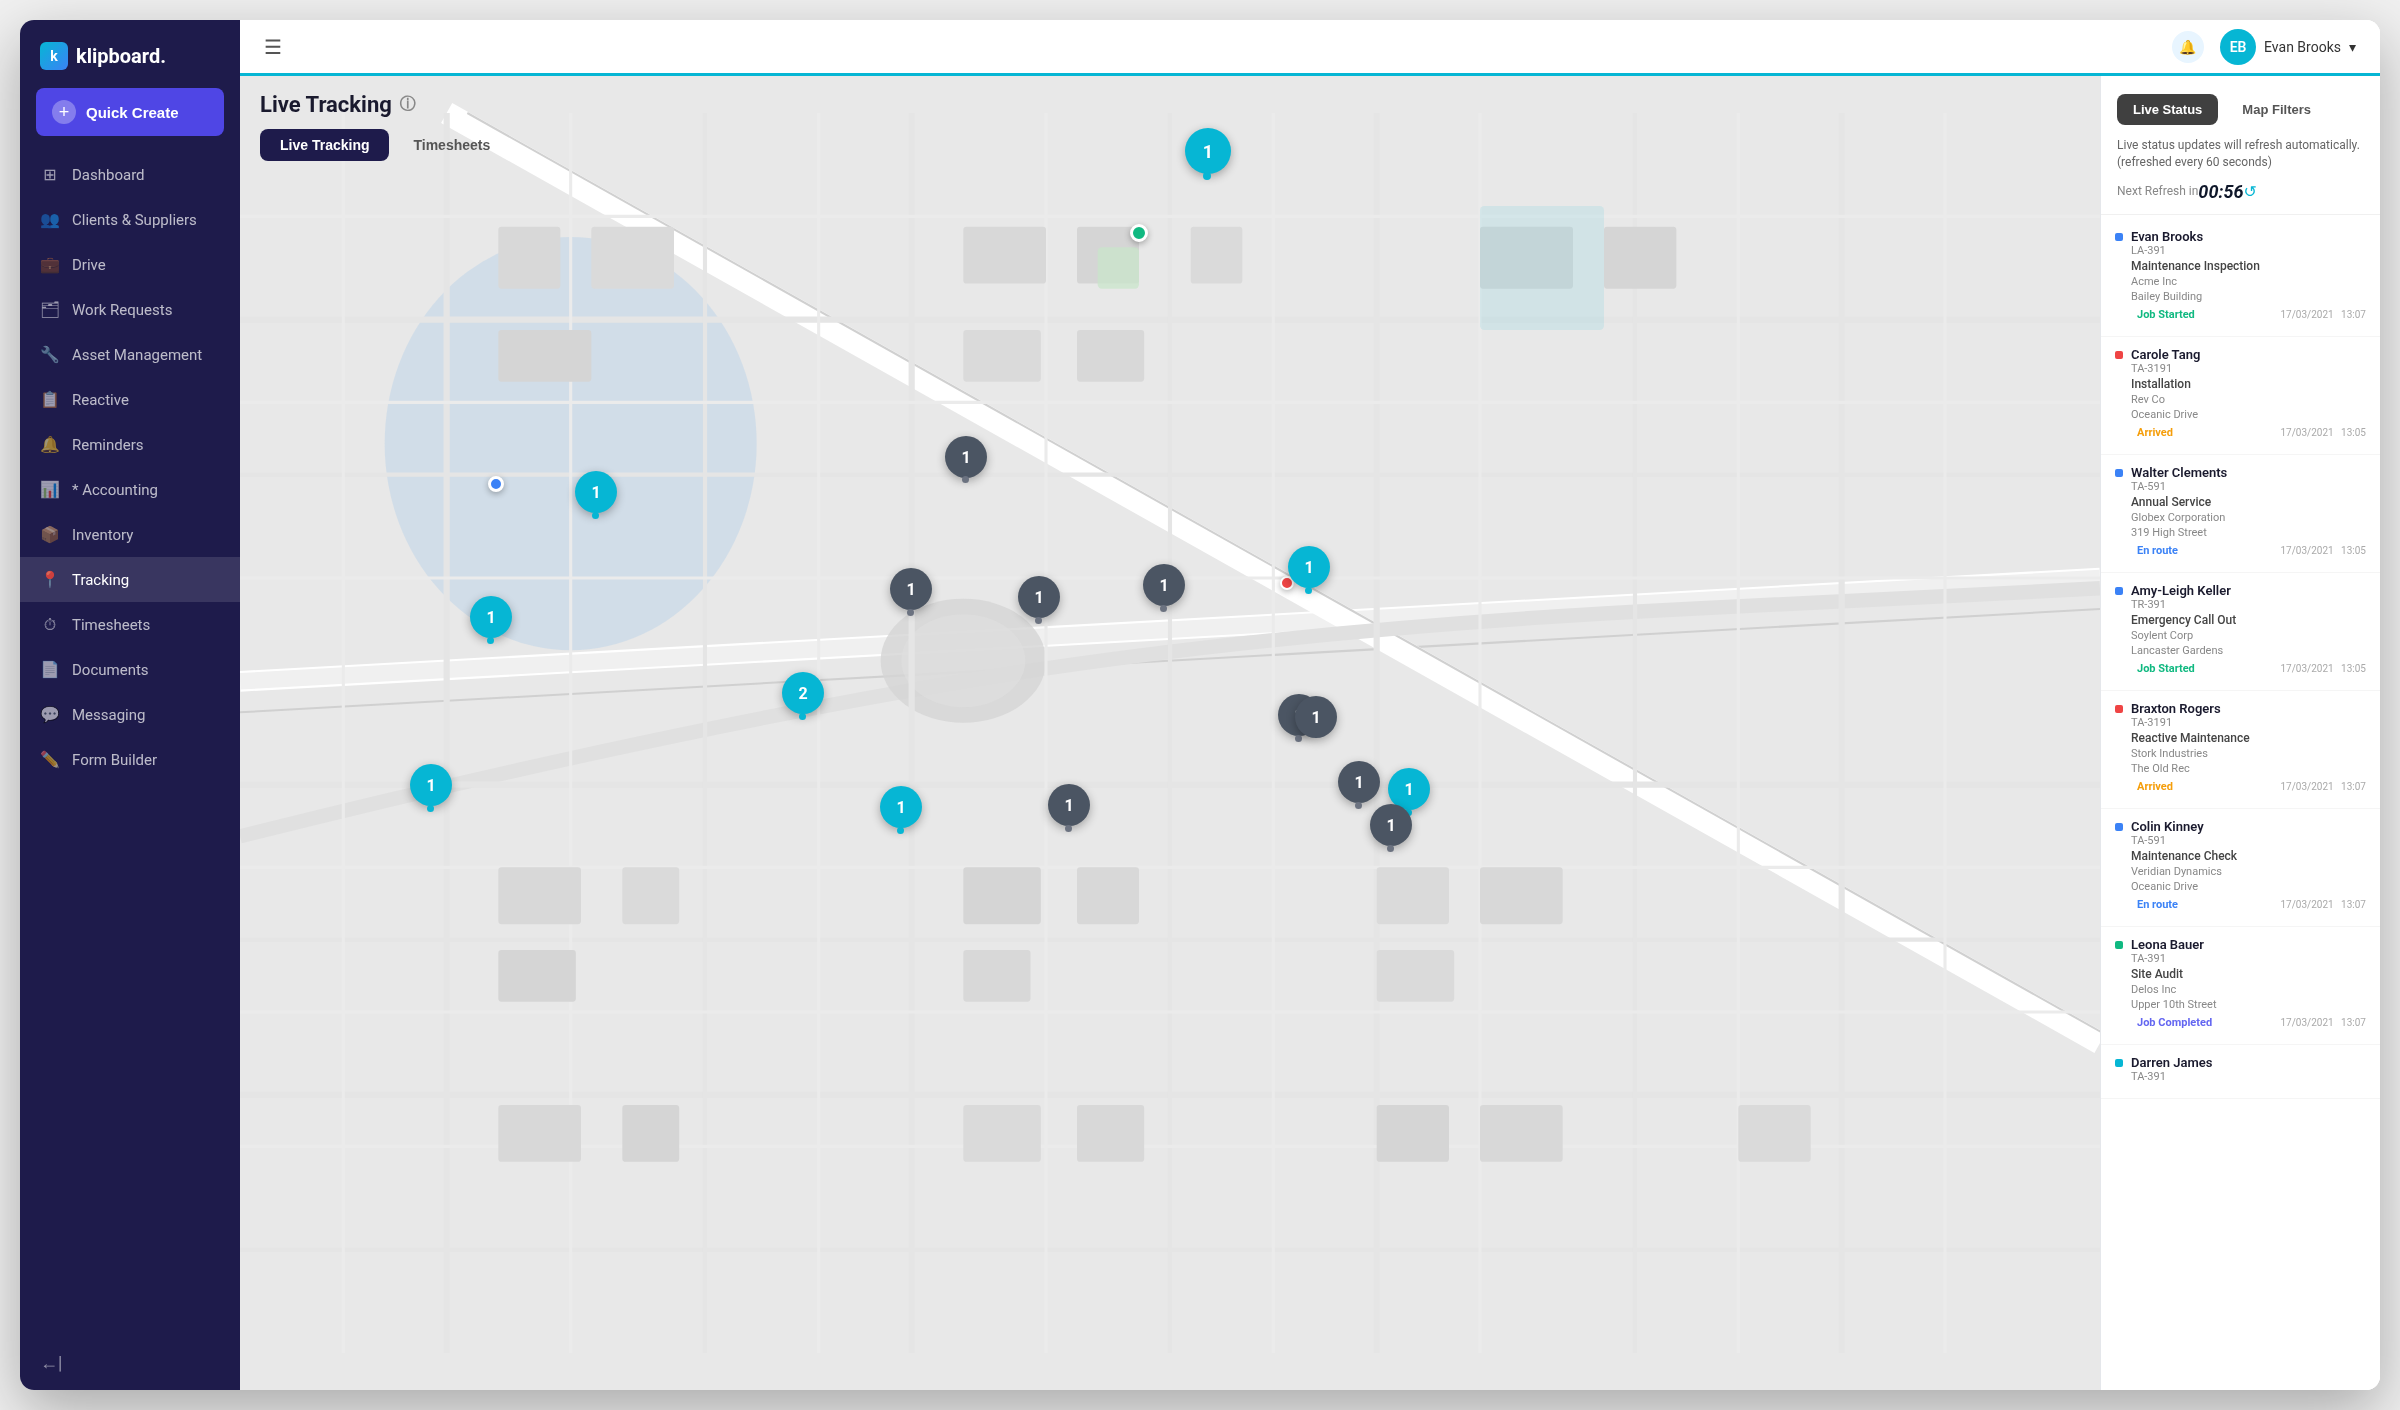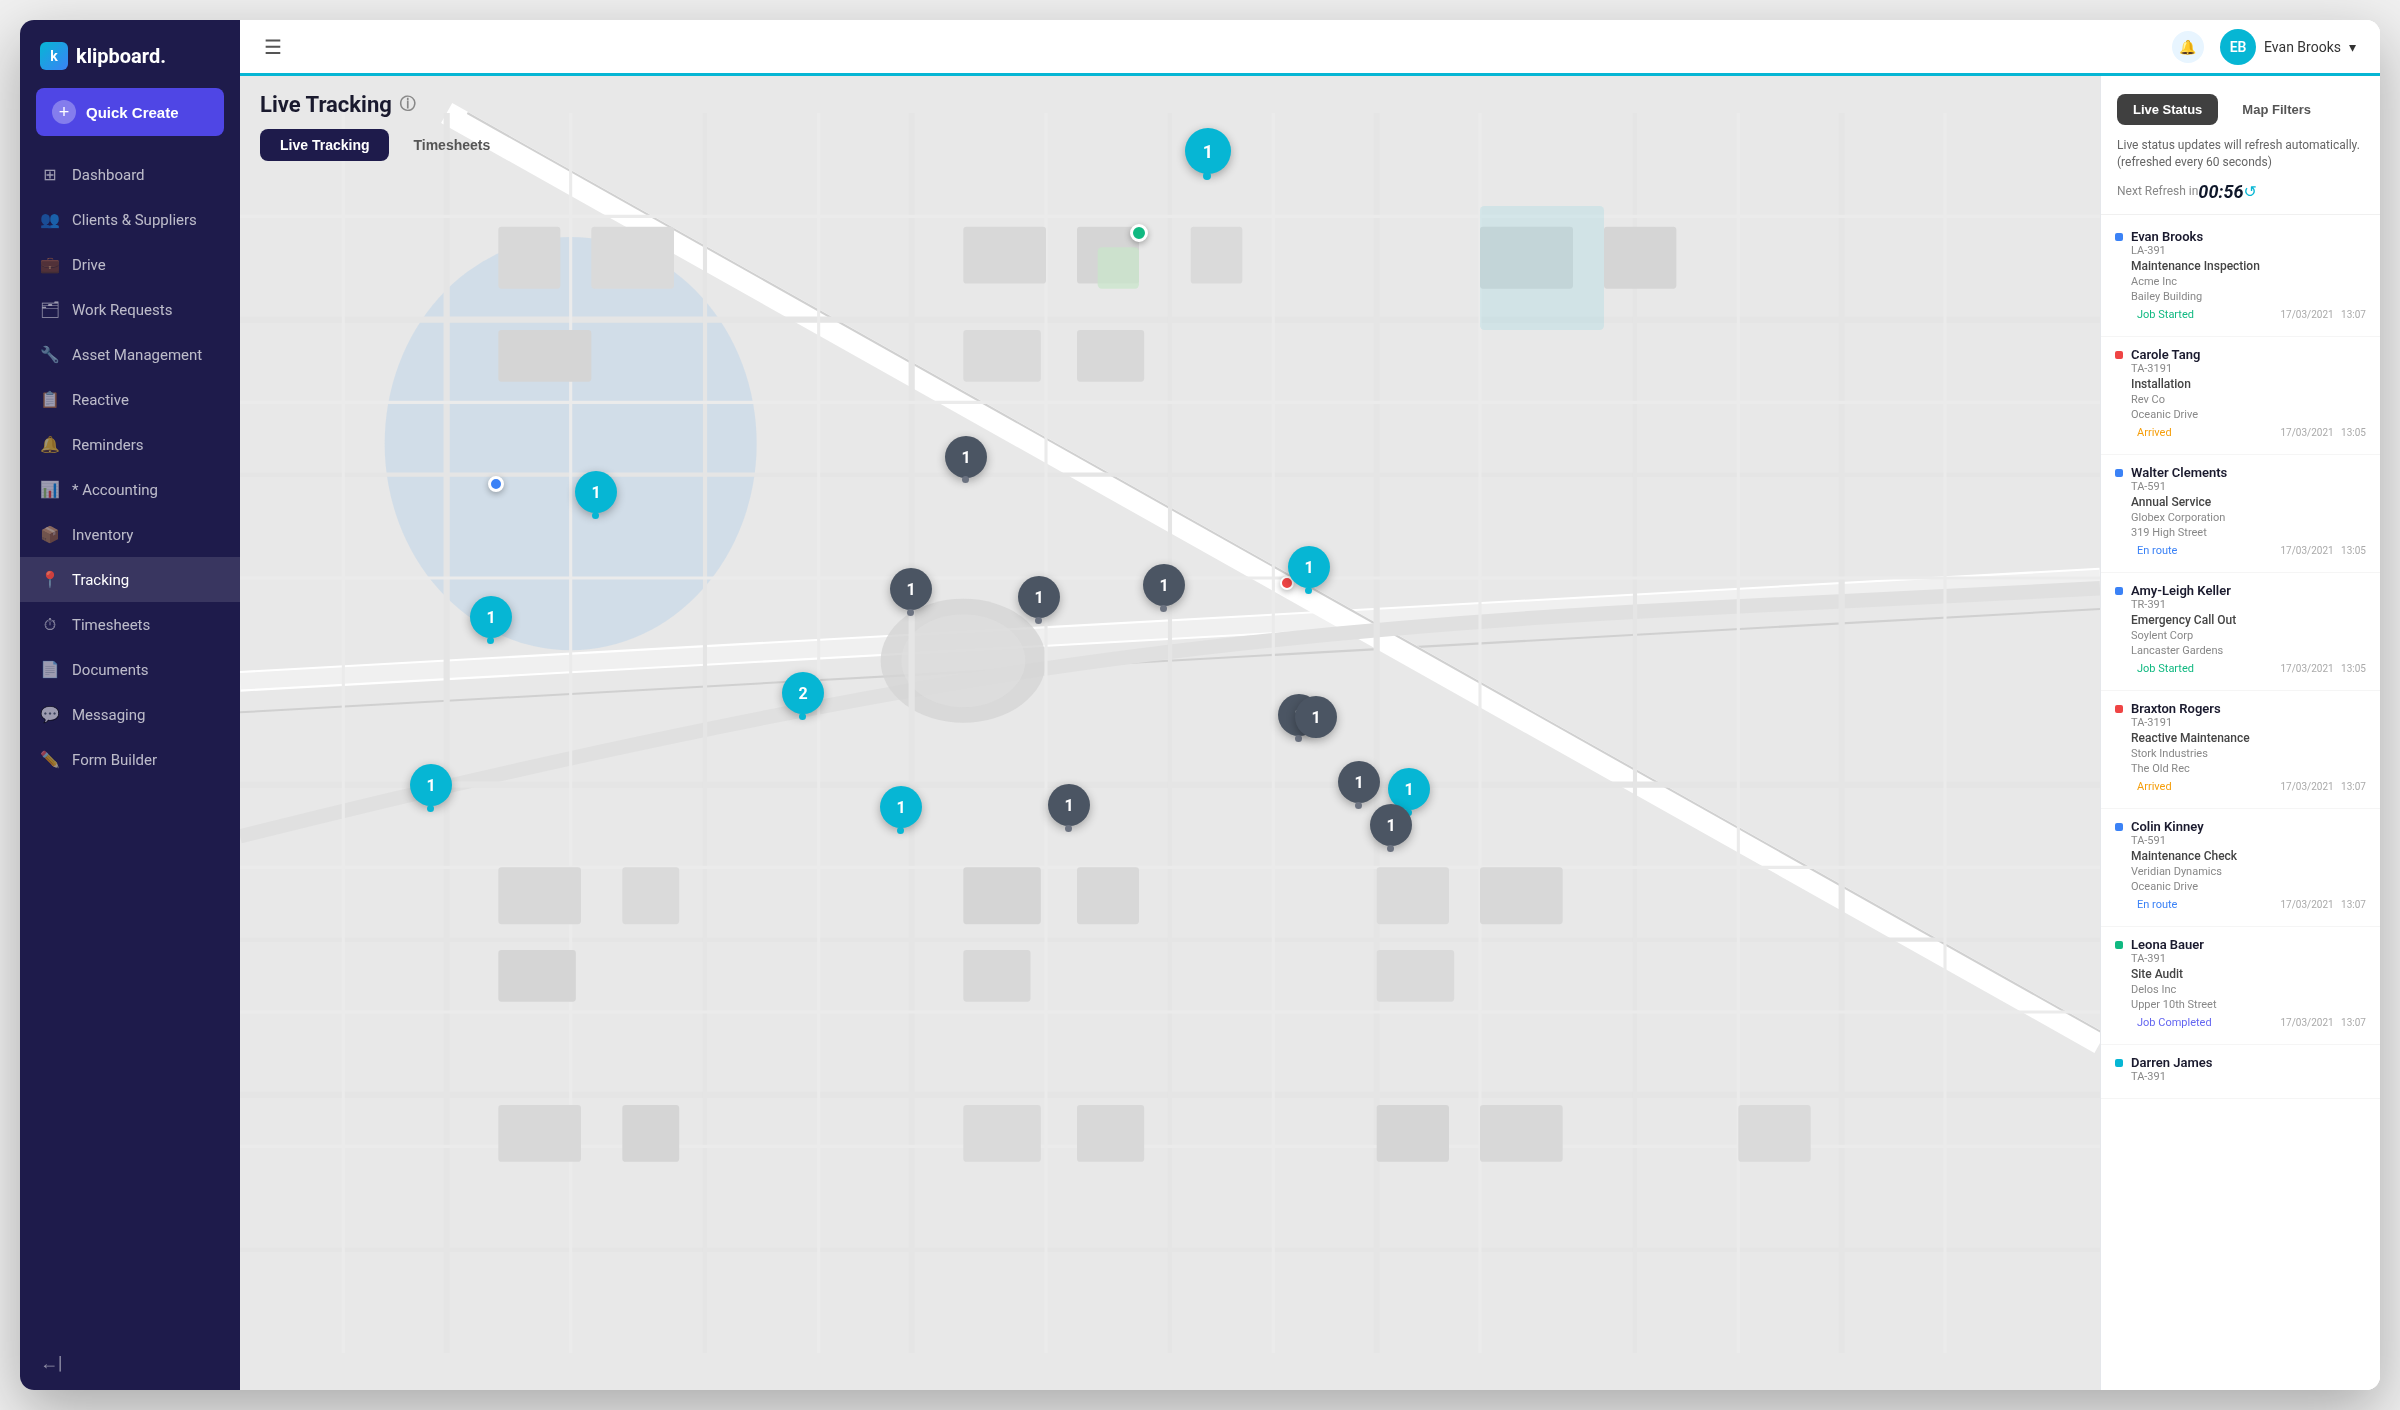--- a/index.html
+++ b/index.html
@@ -363,21 +363,21 @@
       color: #888;
       margin-bottom: 3px;
     }
     .status-footer {
       display: flex;
       justify-content: space-between;
       align-items: center;
     }
     .status-badge {
       font-size: 11px;
-      font-weight: 400;
+      font-weight: 700;
       padding: 2px 6px;
       border-radius: 4px;
     }
     .badge-started { color: #10b981; }
     .badge-arrived { color: #f59e0b; }
     .badge-enroute { color: #3b82f6; }
     .badge-completed { color: #6366f1; }
     .status-time {
       font-size: 10px;
       color: #aaa;

